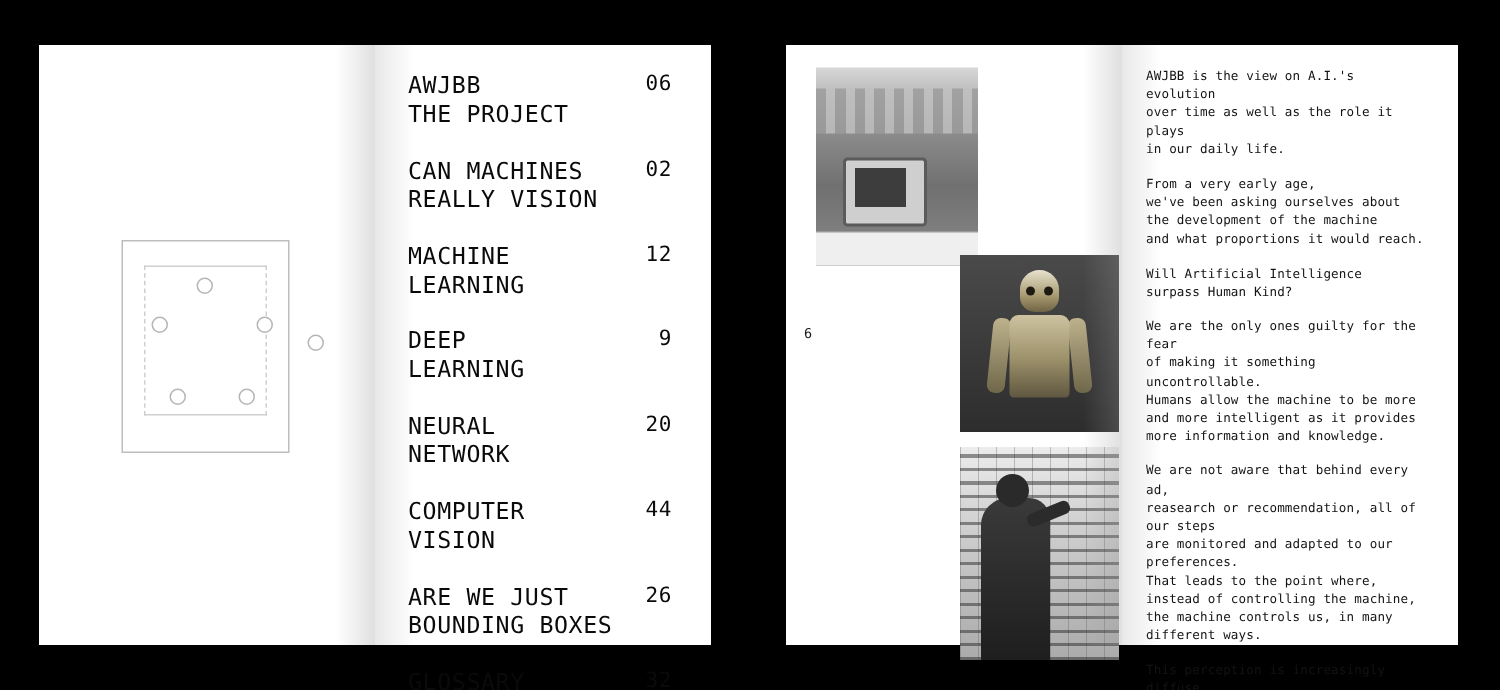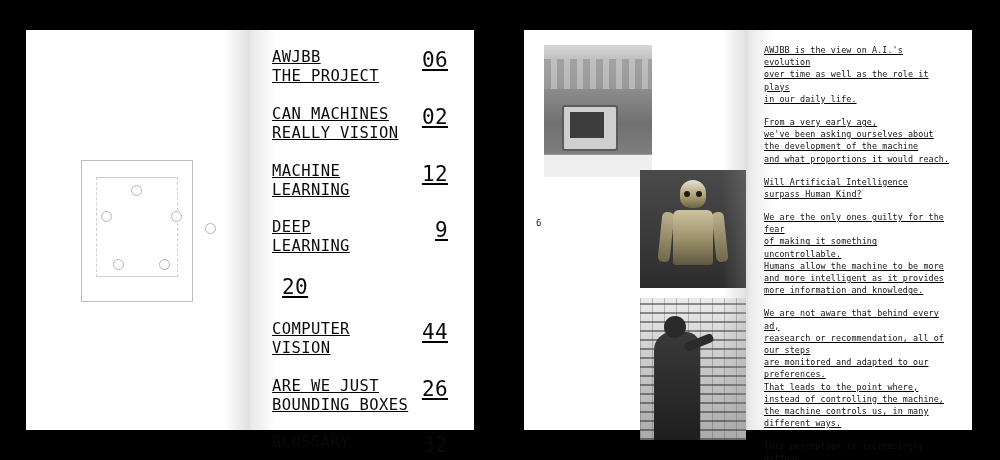--- a/index.html
+++ b/index.html
@@ -29,21 +29,20 @@
     display: flex;
   }
   #spread-toc { left: 26px; width: 448px; }
   #spread-content { left: 524px; width: 448px; }
 
   .page {
     position: relative;
     height: 100%;
     box-sizing: border-box;
     background: #ffffff;
-    text-decoration: underline;
   }
   .page-left  { width: 50%; }
   .page-right { width: 50%; }
 
   
   .gutter {
     position: absolute;
     top: 0;
     bottom: 0;
     width: 26px;
@@ -115,21 +114,21 @@
   }
   .toc-title {
     font-size: 15.5px;
     line-height: 1.22;
     letter-spacing: 0.4px;
     color: #0a0a0a;
     white-space: pre-line;
     font-weight: 500;
   }
   .toc-page {
-    font-size: 21px;
+    font-size: 14px;
     line-height: 1.22;
     letter-spacing: 0.4px;
     color: #0a0a0a;
     font-weight: 500;
     padding-left: 10px;
   }
 
   
   .images-page {
     position: relative;
@@ -317,20 +316,22 @@
           <div class="toc-page">12</div>
         </div>
 
         <div class="toc-item">
           <div class="toc-title">DEEP
 LEARNING</div>
           <div class="toc-page">9</div>
         </div>
 
         <div class="toc-item">
+          <div class="toc-title">NEURAL
+NETWORK</div>
           <div class="toc-page">20</div>
         </div>
 
         <div class="toc-item">
           <div class="toc-title">COMPUTER
 VISION</div>
           <div class="toc-page">44</div>
         </div>
 
         <div class="toc-item">

